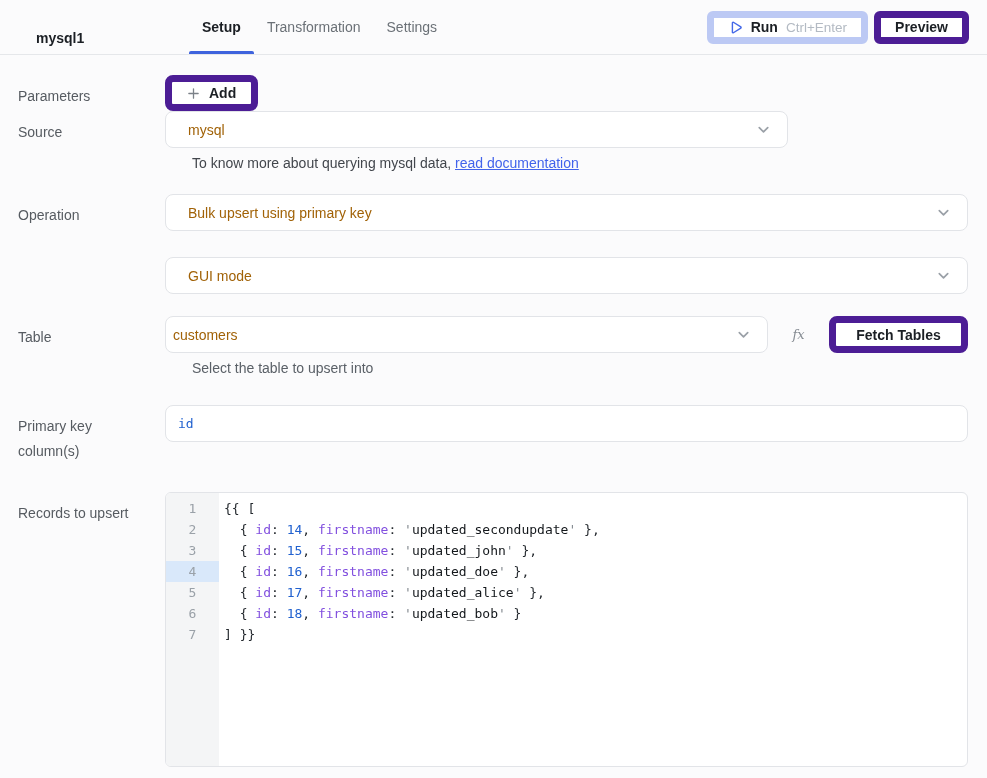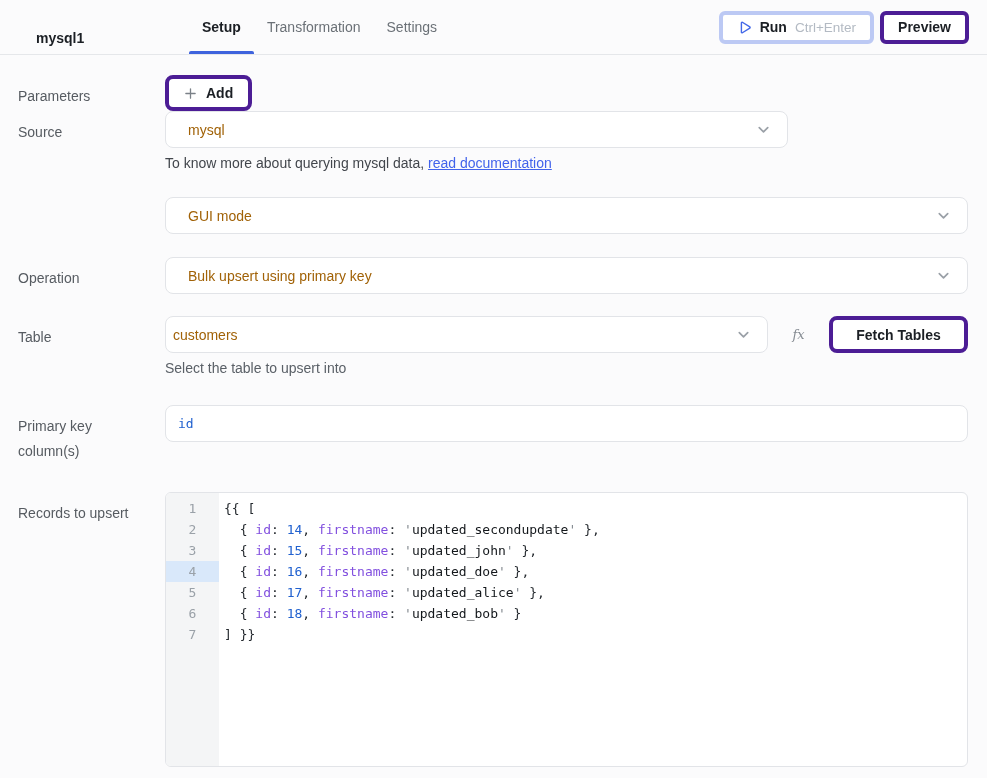--- a/index.html
+++ b/index.html
@@ -21,21 +21,21 @@
     color:#6b7177; font-size:14px; position:relative;
   }
   .tab.active { color:#1b1f24; font-weight:bold; }
   .tab.active::after {
     content:""; position:absolute; left:0; right:0; bottom:0; height:3px;
     background:#3e63dd; border-radius:2px 2px 0 0;
   }
   .header-actions { margin-left:auto; margin-right:18px; display:flex; gap:6px; }
   .btn {
     display:inline-flex; align-items:center; justify-content:center;
-    background:#fff; border:4px solid #4c1d95; border-radius:6px;
+    background:#fff; border:7px solid #4c1d95; border-radius:6px;
     height:33px; padding:0 14px; font-size:14px; font-weight:bold; color:#1b1f24;
     cursor:pointer; white-space:nowrap;
   }
   .btn-run { border-color:#bcc9f4; gap:8px; }
   .btn-run .shortcut { font-weight:normal; color:#b3bac3; font-size:13.5px; }
   .btn-run .play { display:inline-flex; }
   
   .main { padding:20px 19px 0 18px; }
   .row { display:flex; }
   .row .flabel {
@@ -48,21 +48,21 @@
     align-items:center; font-weight:bold;
   }
   .btn-add .plus { color:#7b8188; display:inline-flex; }
   .select {
     height:37px; background:#fff; border:1px solid #e2e4e8; border-radius:8px;
     display:flex; align-items:center; padding:0 16px 0 22px;
     font-size:14px; color:#a16207; cursor:pointer;
   }
   .select .chev { margin-left:auto; display:inline-flex; }
   .select.w-mysql { width:623px; }
-  .helper { margin-top:7px; font-size:14px; color:#42464c; padding-left:0; }
+  .helper { margin-top:7px; font-size:14px; color:#42464c; padding-left:0;margin-left:27px; }
   .helper a { color:#4263eb; text-decoration:underline; cursor:pointer; }
   .helper.muted { color:#5a6067; }
   .row-mode { margin-top:26px; }
   .row-operation { margin-top:23px; }
   .row-table { margin-top:22px; }
   .table-line { display:flex; align-items:center; }
   .table-line .select { width:603px;padding-left:7px; }
   .fx { width:61px; text-align:center; font-family:"DejaVu Serif","Liberation Serif",serif;
         font-style:italic; font-size:13px; color:#868c93; cursor:pointer; flex:none; }
   .btn-fetch { height:37px; border-radius:8px; flex:1; }
@@ -144,39 +144,39 @@
             <path d="M3.5 6l4.5 4.5L12.5 6" stroke="#9aa0a7" stroke-width="1.8" fill="none" stroke-linecap="round" stroke-linejoin="round"></path>
           </svg>
         </span>
       </div>
       <div class="helper">
         <span>To know more about querying mysql data, </span><a>read documentation</a>
       </div>
     </div>
   </div>
 
-  <div class="row row-mode">
-    <div class="flabel"></div>
+  <div class="row row-operation">
+    <div class="flabel">Operation</div>
     <div class="control">
       <div class="select">
-        <span>GUI mode</span>
+        <span>Bulk upsert using primary key</span>
         <span class="chev">
           <svg width="15" height="15" viewBox="0 0 16 16">
             <path d="M3.5 6l4.5 4.5L12.5 6" stroke="#9aa0a7" stroke-width="1.8" fill="none" stroke-linecap="round" stroke-linejoin="round"></path>
           </svg>
         </span>
       </div>
     </div>
   </div>
 
-  <div class="row row-operation">
-    <div class="flabel">Operation</div>
+  <div class="row row-mode">
+    <div class="flabel"></div>
     <div class="control">
       <div class="select">
-        <span>Bulk upsert using primary key</span>
+        <span>GUI mode</span>
         <span class="chev">
           <svg width="15" height="15" viewBox="0 0 16 16">
             <path d="M3.5 6l4.5 4.5L12.5 6" stroke="#9aa0a7" stroke-width="1.8" fill="none" stroke-linecap="round" stroke-linejoin="round"></path>
           </svg>
         </span>
       </div>
     </div>
   </div>
 
   <div class="row row-table">

